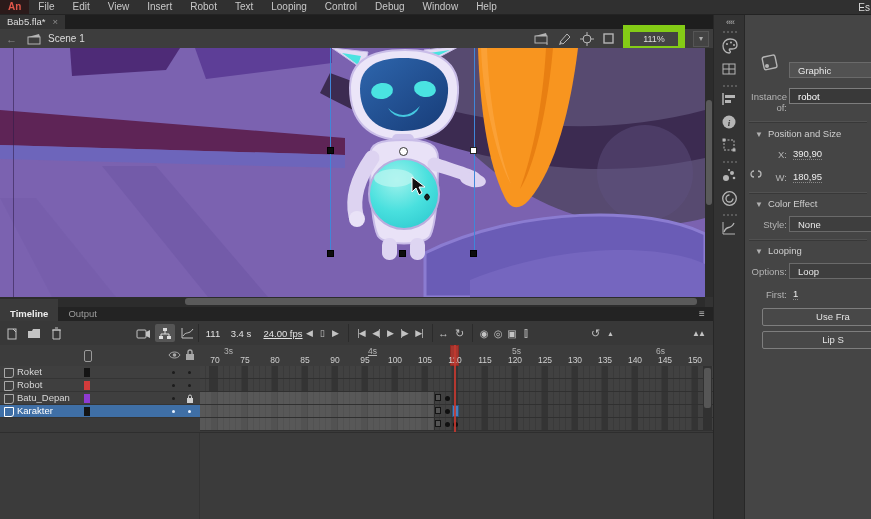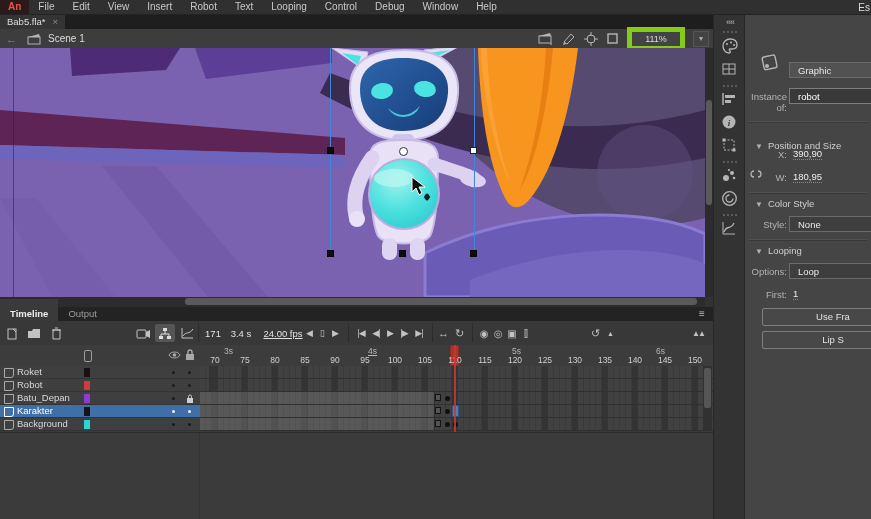--- a/index.html
+++ b/index.html
@@ -14,21 +14,21 @@
   .ws{margin-left:auto;padding-right:1px;color:#ddd;}
   
   .tabbar{left:0;top:15px;width:871px;height:14px;background:#1e1e1e;display:flex;}
   .doctab{background:#343434;color:#ddd;font-size:9.5px;line-height:14px;padding:0 7px;display:flex;gap:7px;}
   .doctab .x{color:#8f8f8f;}
   
   .scenebar{left:0;top:29px;width:713px;height:19px;background:#3d3d3d;border-bottom:1px solid #2a2a2a;
             display:flex;align-items:center;font-size:10px;color:#ddd;}
   .scenebar .back{color:#8a8a8a;padding:0 6px;font-size:11px;}
   .sb-right{margin-left:auto;display:flex;align-items:center;gap:8px;padding-right:4px;}
-  .zoombox{width:48px;height:14px;background:#434343;border:5px solid #84cc16;font-size:9px;color:#ddd;
+  .zoombox{width:48px;height:14px;background:#434343;border:7px solid #84cc16;font-size:9px;color:#ddd;
            text-align:center;line-height:14px;}
   .chev{color:#aaa;font-size:8px;border:1px solid #555;width:14px;height:14px;text-align:center;line-height:13px;background:#434343;}
   .ic16 svg{display:block;}
   
   .stage{left:0;top:48px;width:705px;height:249px;overflow:hidden;background:#7b62b0;}
   .sel-line{width:1px;background:#3f87d9;}
   .hnd{width:7px;height:7px;background:#0d0d0d;border:1px solid #000;box-sizing:border-box;}
   .hnd.hollow{background:#fff;border:1px solid #222;}
   .tpoint{width:9px;height:9px;background:#fff;border:1px solid #333;border-radius:50%;box-sizing:border-box;}
   .hscroll{left:0;top:297px;width:705px;height:10px;background:#2c2c2c;}
@@ -287,21 +287,21 @@
           <rect x="9" y="9" width="4" height="3" fill="#ddd"></rect>
           <path d="M7 4 V7 M3 9 V7 H11 V9" stroke="#ddd" fill="none"></path>
         </svg>
     </span>
     <span class="tbi" style="left:178px;width:18px;">
       <svg width="13" height="12" viewBox="0 0 13 12">
           <path d="M1 11 V1 M1 11 H12 M2 9 C5 4 8 8 12 2" fill="none" stroke="#c3c3c3"></path>
         </svg>
     </span>
     <div class="vsep" style="left:198px;"></div>
-    <span class="tbi hot" style="left:203px;width:20px;">171</span>
+    <span class="tbi hot" style="left:203px;width:20px;">111</span>
     <span class="tbi hot" style="left:228px;width:26px;">3.4 s</span>
     <span class="tbi hot" style="left:260px;width:46px;text-decoration:underline;">24.00 fps</span>
 
     <span class="tbi glyph" style="left:303px;width:12px;">◀</span>
     <span class="tbi glyph" style="left:316px;width:12px;">▯</span>
     <span class="tbi glyph" style="left:329px;width:12px;">▶</span>
     <div class="vsep" style="left:348px;"></div>
     <span class="tbi glyph" style="left:354px;width:14px;">|◀</span>
     <span class="tbi glyph" style="left:369px;width:14px;">◀|</span>
     <span class="tbi glyph" style="left:384px;width:12px;">▶</span>
@@ -354,27 +354,20 @@
     <span class="dot" style="left:172px;"></span>
     <svg style="position:absolute;left:186px;top:2px;" width="8" height="10" viewBox="0 0 8 10">
         <rect x="1" y="4" width="6" height="5" fill="#cfcfcf"></rect>
         <path d="M2.5 4 V2.5 a1.5 1.5 0 0 1 3 0 V4" fill="none" stroke="#cfcfcf"></path>
       </svg>
   </div>
   <div class="layer-row sel" style="top:405px;">
     <span class="licon" style="border-color:#fff;"></span>
     <span class="lname">Karakter</span>
     <span class="swatch" style="background: rgb(20, 20, 20);"></span>
-    <span class="dot" style="left:172px;"></span>
-    <span class="dot" style="left:188px;"></span>
-  </div>
-  <div class="layer-row" style="top:418px;">
-    <span class="licon"></span>
-    <span class="lname">Background</span>
-    <span class="swatch" style="background: rgb(39, 214, 214);"></span>
     <span class="dot" style="left:172px;"></span>
     <span class="dot" style="left:188px;"></span>
   </div>
 
   <div class="abs ruler">
     <div class="ph-marker"></div>
     <span class="sec" style="left:24px;">3s</span>
     <span class="sec" style="left:168px;text-decoration:underline;">4s</span>
     <span class="sec" style="left:312px;">5s</span>
     <span class="sec" style="left:456px;">6s</span>
@@ -492,31 +485,31 @@
     <svg style="position:absolute;left:14px;top:36px;" width="22" height="22" viewBox="0 0 22 22">
       <rect x="4" y="5" width="13" height="13" rx="2" fill="none" stroke="#b5b5b5" stroke-width="1.4" transform="rotate(-12 10 11)"></rect>
       <circle cx="8" cy="15" r="2" fill="#b5b5b5"></circle>
     </svg>
     <div class="pdrop" style="top:47px;background:#525252;">Graphic</div>
 
     <span class="plabel" style="left:0px;top:76px;width:42px;">Instance of:</span>
     <div class="pdrop" style="top:73px;background:#393939;border-color:#7d7d7d;color:#fff;">robot</div>
 
     <div class="pdivider" style="top:106px;"></div>
-    <div class="sechdr" style="top:113px;margin-top:12px;"><span class="tri">▼</span><span>Position and Size</span></div>
+    <div class="sechdr" style="top:113px;"><span class="tri">▼</span><span>Position and Size</span></div>
     <span class="plabel" style="left:0;top:134px;">X:</span>
     <span class="pval" style="left:48px;top:133px;">390,90</span>
     <svg style="position:absolute;left:4px;top:152px;" width="14" height="14" viewBox="0 0 14 14">
         <path d="M5 4 a3 3 0 0 0 0 6 M9 4 a3 3 0 0 1 0 6" fill="none" stroke="#b5b5b5" stroke-width="1.3"></path>
       </svg>
     <span class="plabel" style="left:0;top:157px;">W:</span>
     <span class="pval" style="left:48px;top:156px;">180,95</span>
 
     <div class="pdivider" style="top:177px;"></div>
-    <div class="sechdr" style="top:183px;"><span class="tri">▼</span><span>Color Style</span></div>
+    <div class="sechdr" style="top:183px;"><span class="tri">▼</span><span>Color Effect</span></div>
     <span class="plabel" style="left:0;top:204px;">Style:</span>
     <div class="pdrop" style="top:201px;">None</div>
 
     <div class="pdivider" style="top:224px;"></div>
     <div class="sechdr" style="top:230px;"><span class="tri">▼</span><span>Looping</span></div>
     <span class="plabel" style="left:0;top:251px;">Options:</span>
     <div class="pdrop" style="top:248px;">Loop</div>
     <span class="plabel" style="left:0;top:274px;">First:</span>
     <span class="pval" style="left:48px;top:273px;">1</span>
 

